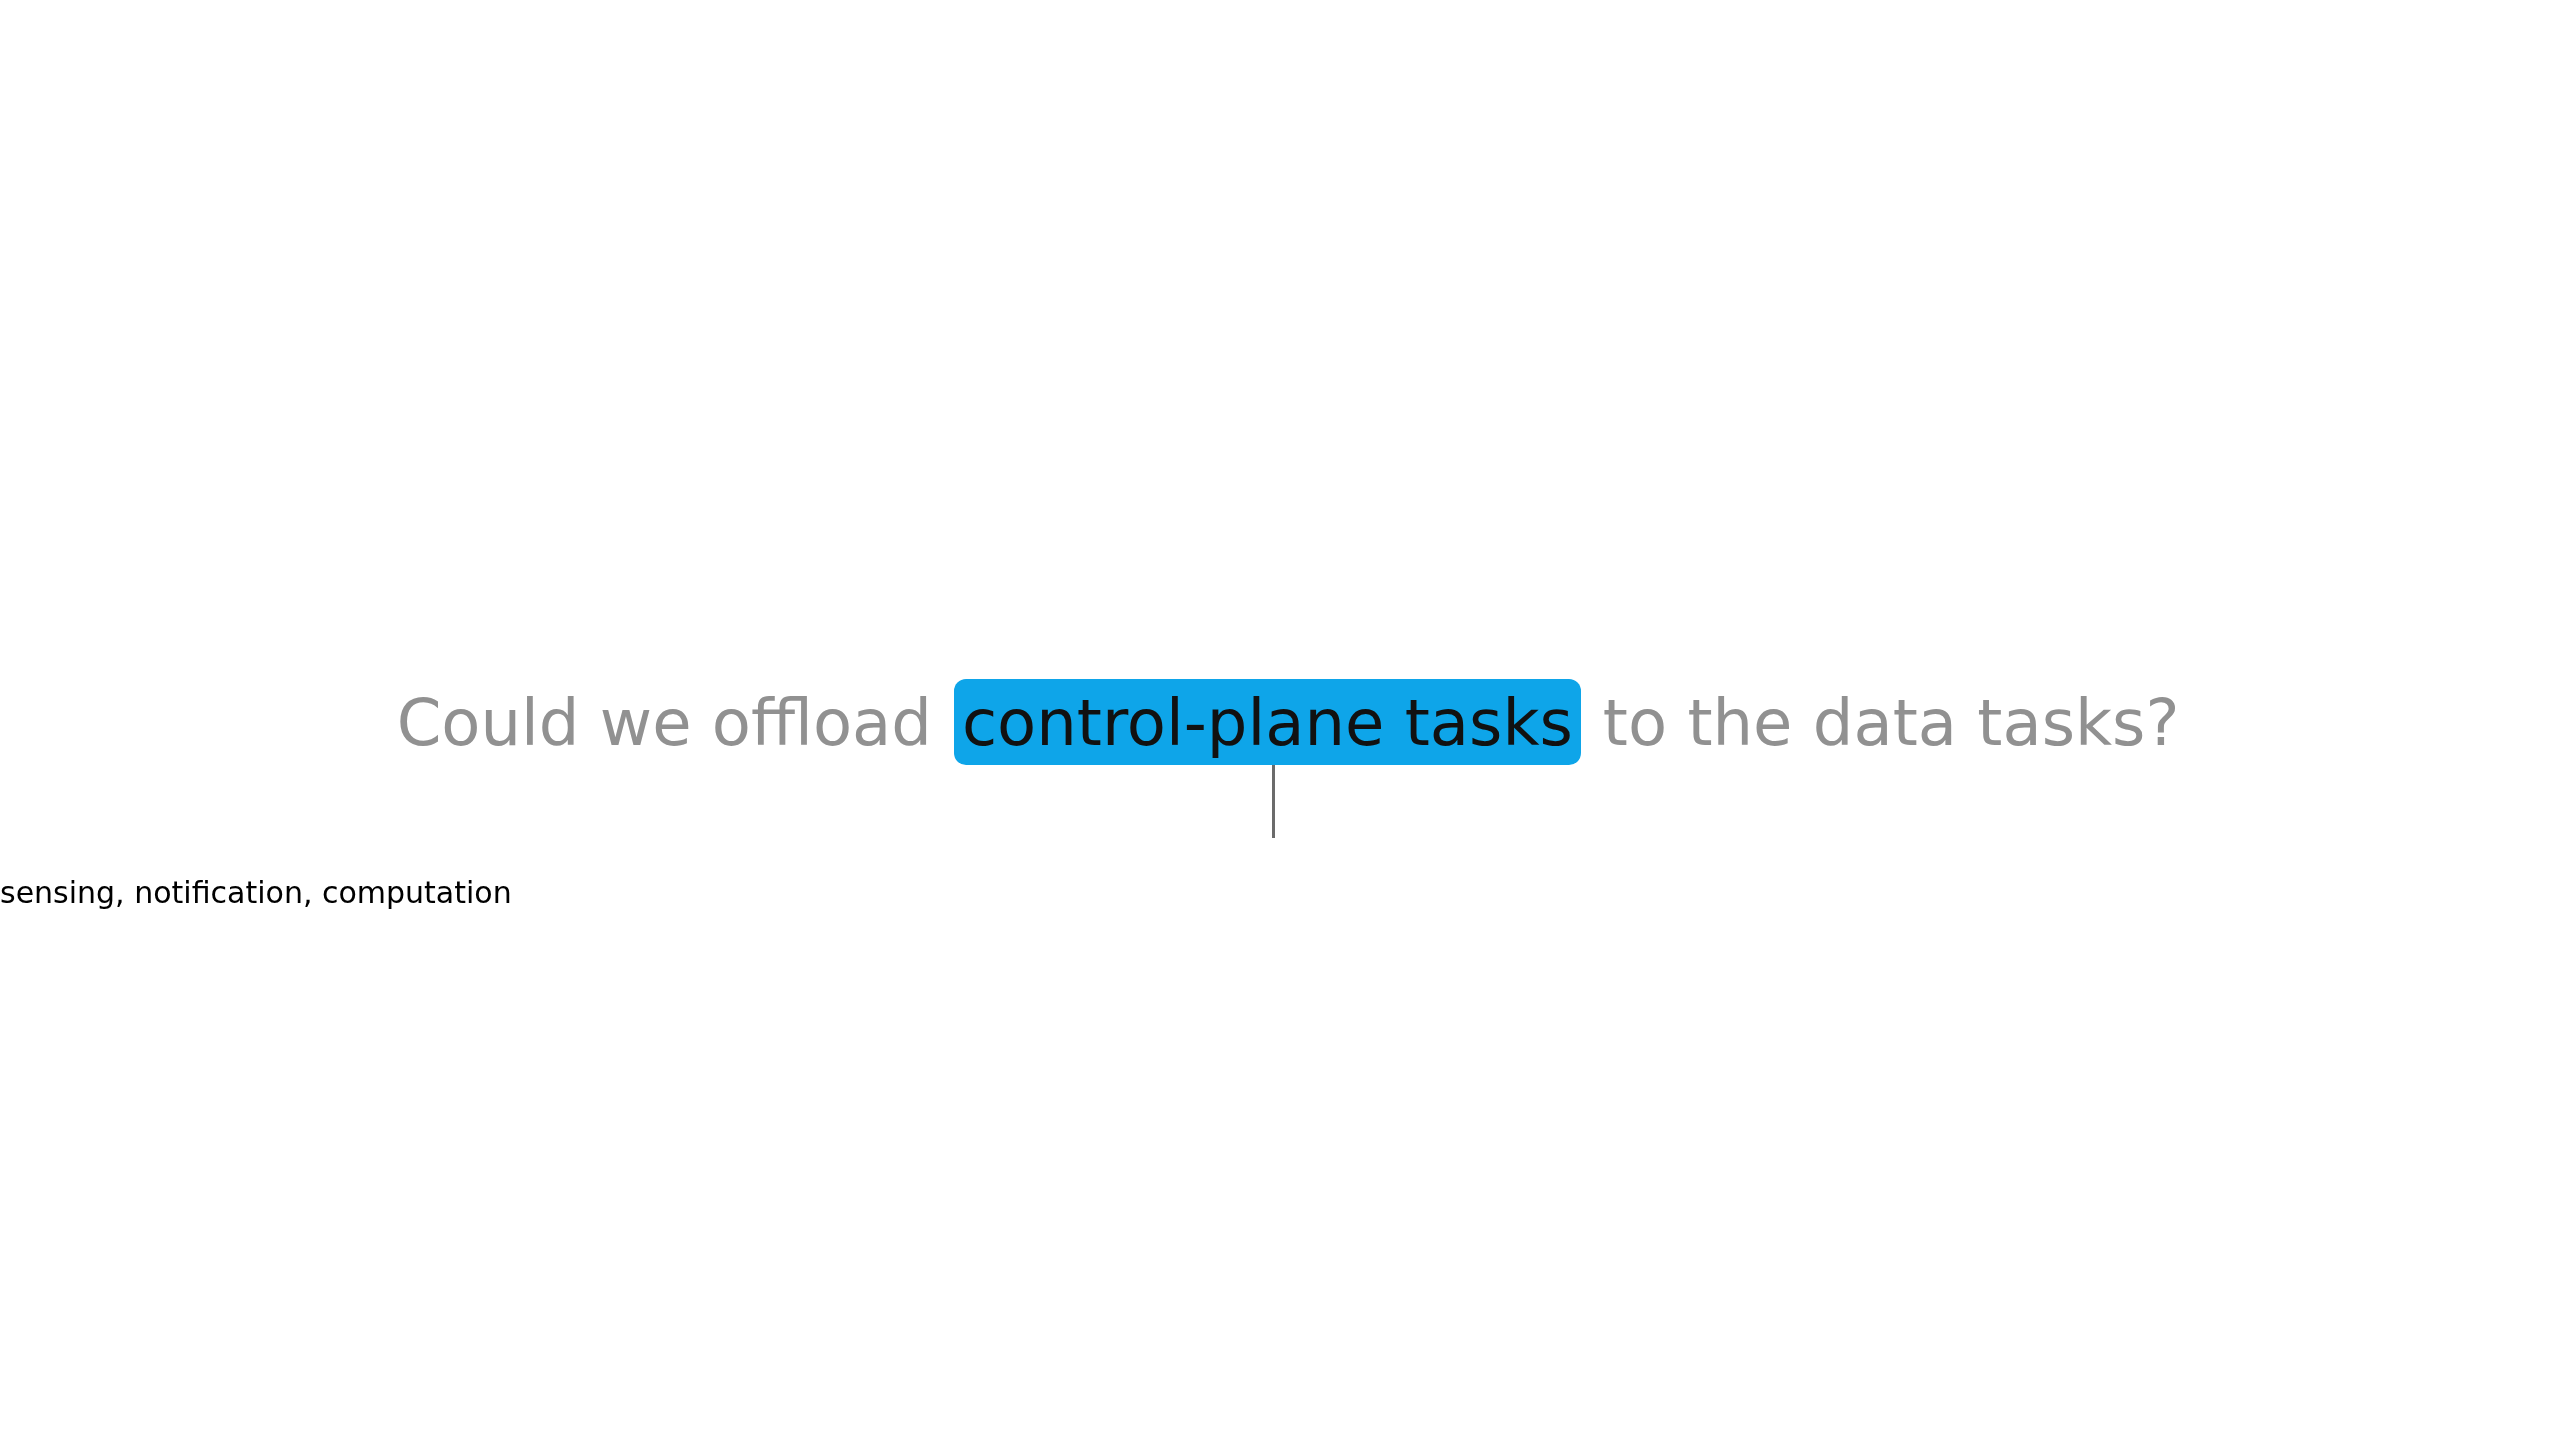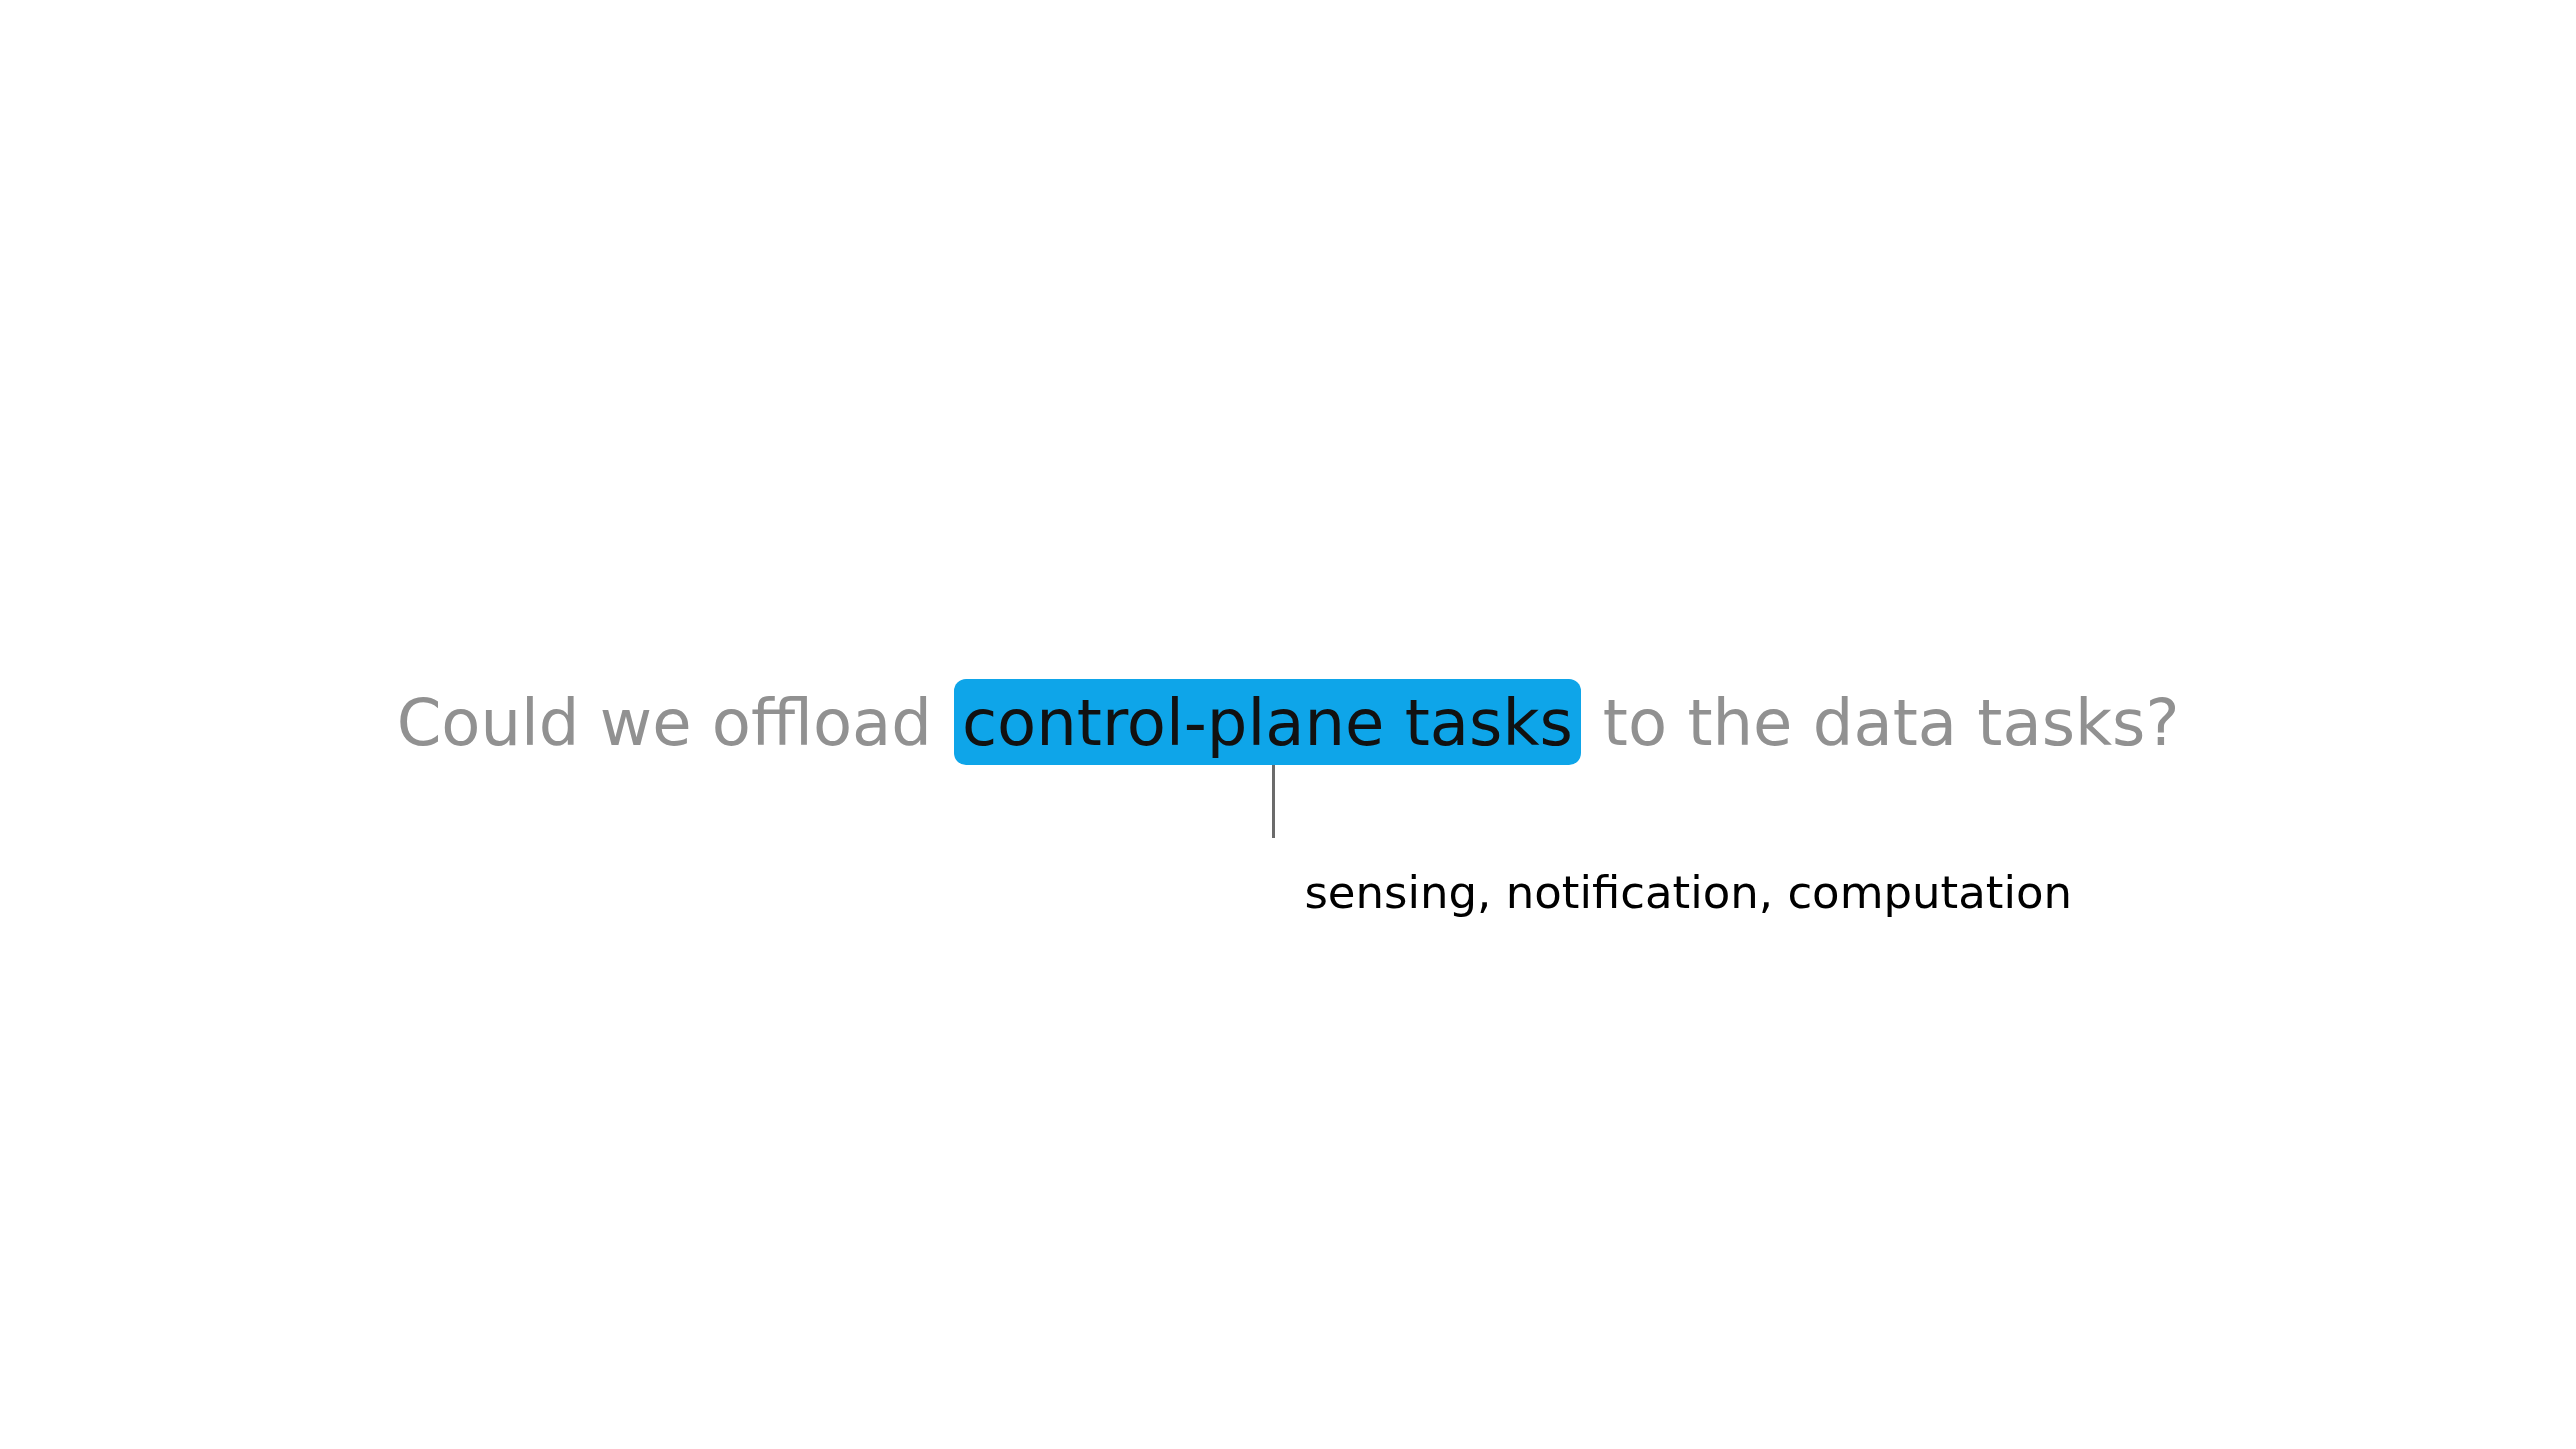--- a/index.html
+++ b/index.html
@@ -61,22 +61,22 @@
     height: 73px;
     background: #6b6b6b;
   }
 
   
   .annotation {
     position: absolute;
     left: 0;
     width: 2072px;
     top: 865px;
-    text-align: right;
-    font-size: 45px;
+    text-align: left;
+    font-size: 30px;
     line-height: 55px;
     font-weight: 400;
     white-space: nowrap;
     color: #000000;
   }
 </style>
 </head>
 <body>
 
 <div id="slide">

